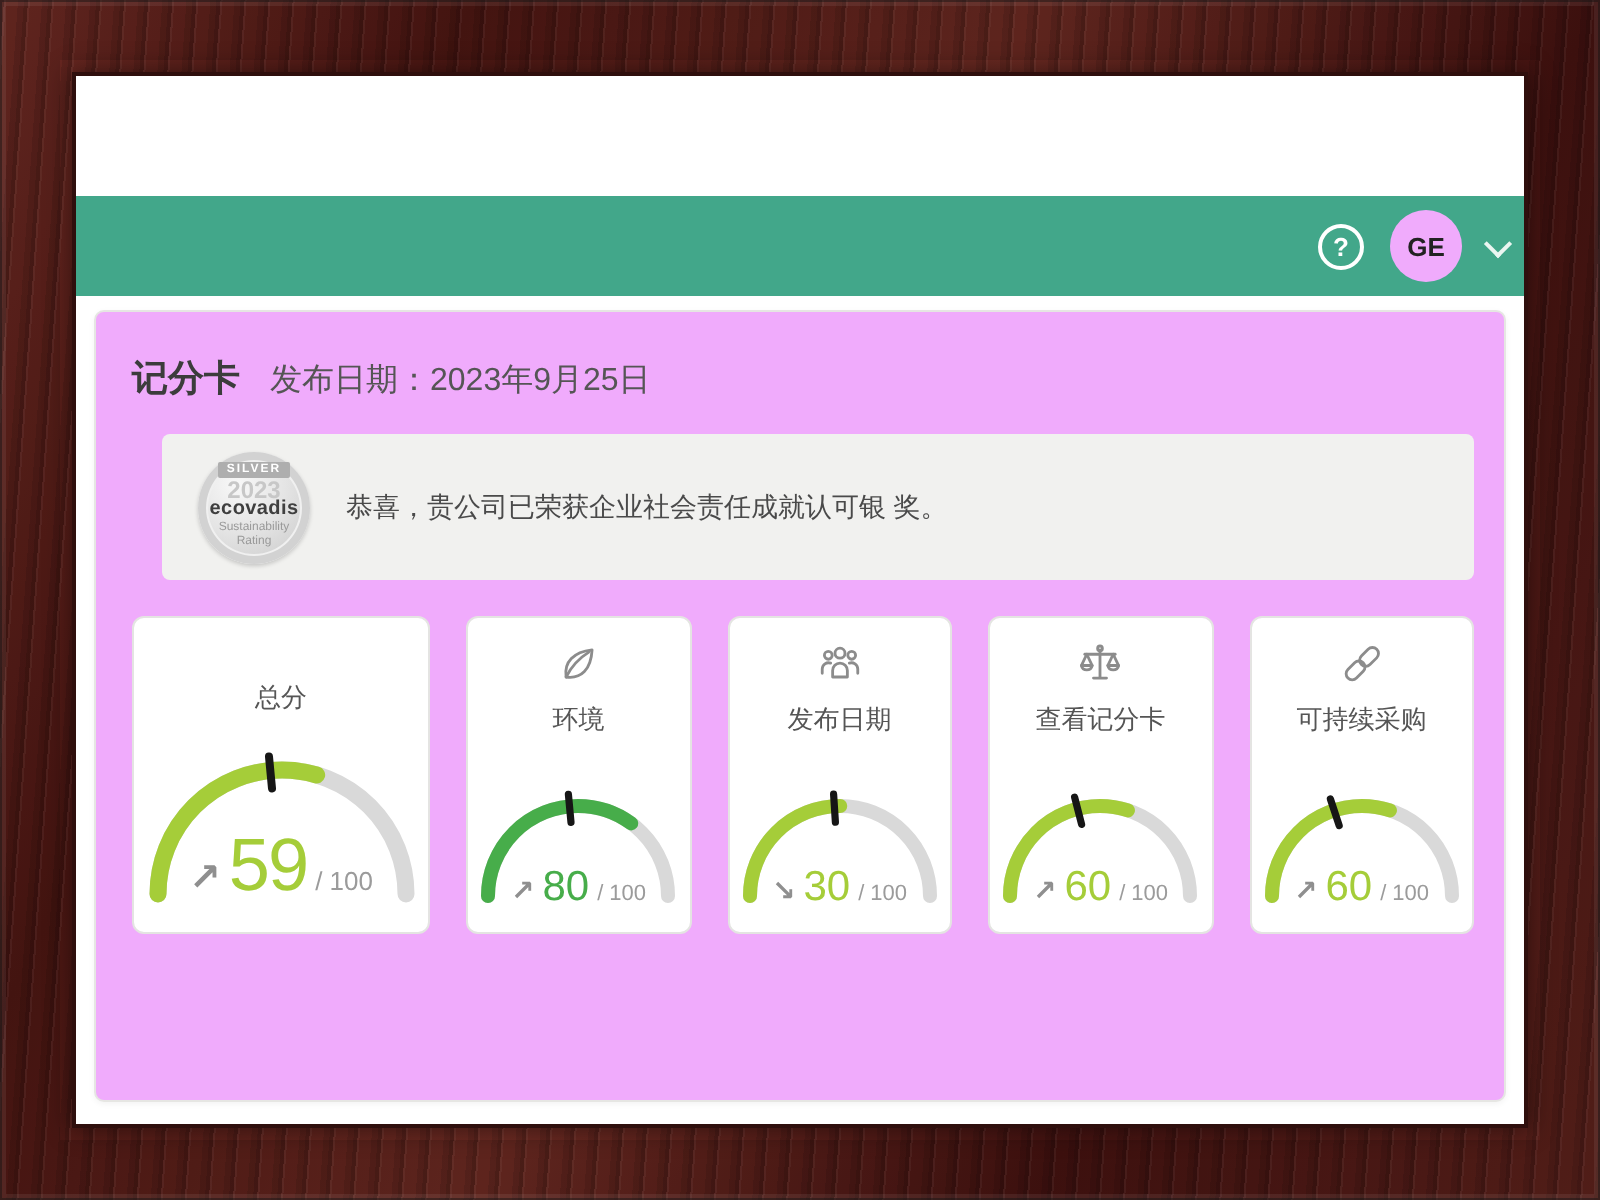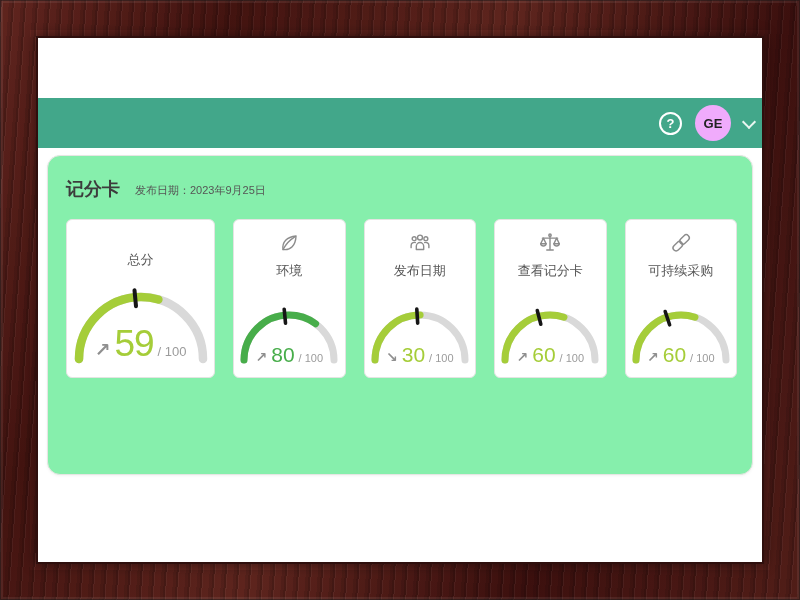--- a/index.html
+++ b/index.html
@@ -26,25 +26,25 @@
     font-weight:700;display:flex;align-items:center;justify-content:center;box-sizing:border-box;cursor:pointer;}
   .avatar{width:36px;height:36px;background:#f0abfc;border-radius:50%;display:flex;align-items:center;
     justify-content:center;font-size:13px;font-weight:700;color:#222;cursor:pointer;}
   .userbox{color:#fff;line-height:1.3;min-width:118px;cursor:pointer;}
   .acct{font-size:12.5px;font-weight:700;letter-spacing:.2px;white-space:nowrap;}
   .uname{font-size:11px;font-style:italic;color:rgba(255,255,255,.62);}
   .chev{width:8px;height:8px;border-right:2px solid #eaf6f1;border-bottom:2px solid #eaf6f1;
     transform:rotate(45deg);margin:-3px 2px 0 0;cursor:pointer;flex:0 0 auto;}
 
   
-  .panel{position:absolute;left:9px;right:9px;top:117px;height:320px;background:#86efac;
-    border:1px solid #e6e6e3;border-radius:13px;box-shadow:0 1px 3px rgba(0,0,0,.05);box-sizing:border-box;}
+  .panel{position:absolute;left:9px;right:9px;top:117px;height:396px;background:#f0abfc;
+    border:1px solid #e6e6e3;border-radius:5px;box-shadow:0 1px 3px rgba(0,0,0,.05);box-sizing:border-box;}
   .panel-head{display:flex;align-items:center;padding:21px 12px 0 18px;}
   .title{font-size:18px;font-weight:700;color:#3c3c3c;}
-  .pubdate{font-size:11px;color:#555;margin-left:15px;padding-top:3px;}
+  .pubdate{font-size:16px;color:#555;margin-left:15px;padding-top:3px;}
   .view-btn{margin-left:auto;background:#2d7c66;color:#fff;border:none;border-radius:14px;
     font-size:11.5px;padding:6px 13px;font-family:inherit;cursor:pointer;}
 
   
   .banner{margin:16px 15px 0 33px;height:73px;background:#f1f1ef;border-radius:4px;
     display:flex;align-items:center;padding:0 18px;gap:18px;box-sizing:border-box;}
   .banner-msg{font-size:13.5px;color:#4a4a4a;}
   .medal{position:relative;width:56px;height:56px;border-radius:50%;flex:0 0 auto;
     background:radial-gradient(circle at 35% 28%,#f8f8f8 0%,#e4e4e4 45%,#c5c5c5 100%);
     box-shadow:inset 0 0 0 4px #d2d2d2, inset 0 0 0 5px #f0f0f0, 0 1px 2px rgba(0,0,0,.18);
@@ -91,20 +91,29 @@
 
     <div class="panel">
 
       <div class="panel-head">
         <div class="title">记分卡</div>
         <div class="pubdate">
           <span>发布日期：</span><span>2023年9月25日</span>
         </div>
       </div>
 
+      <div class="banner">
+        <div class="medal">
+          <div class="medal-tier">SILVER</div>
+          <div class="medal-year">2023</div>
+          <div class="medal-brand">ecovadis</div>
+          <div class="medal-tagline">Sustainability Rating</div>
+        </div>
+        <div class="banner-msg">恭喜，贵公司已荣获企业社会责任成就认可银 奖。</div>
+      </div>
 
       <div class="cards-row">
           <div class="score-card large">
             <div class="card-label">总分</div>
             <div class="gauge-wrap"><svg width="140" height="82" viewBox="0 0 140 82">
                 <path d="M 8 76 A 62 62 0 0 1 132 76" fill="none" stroke="#d9d9d9" stroke-width="8.5" stroke-linecap="round"></path>
                 <path d="M 8 76 A 62 62 0 0 1 132 76" fill="none" stroke="#a5cd39" stroke-width="8.5" stroke-linecap="round" stroke-dasharray="114.9 214.8"></path>
                 <line x1="65.0" y1="23.2" x2="63.5" y2="7.3" stroke="#161616" stroke-width="4" stroke-linecap="round"></line>
               </svg><div class="score-line">
                 <span class="trend">↗</span>

